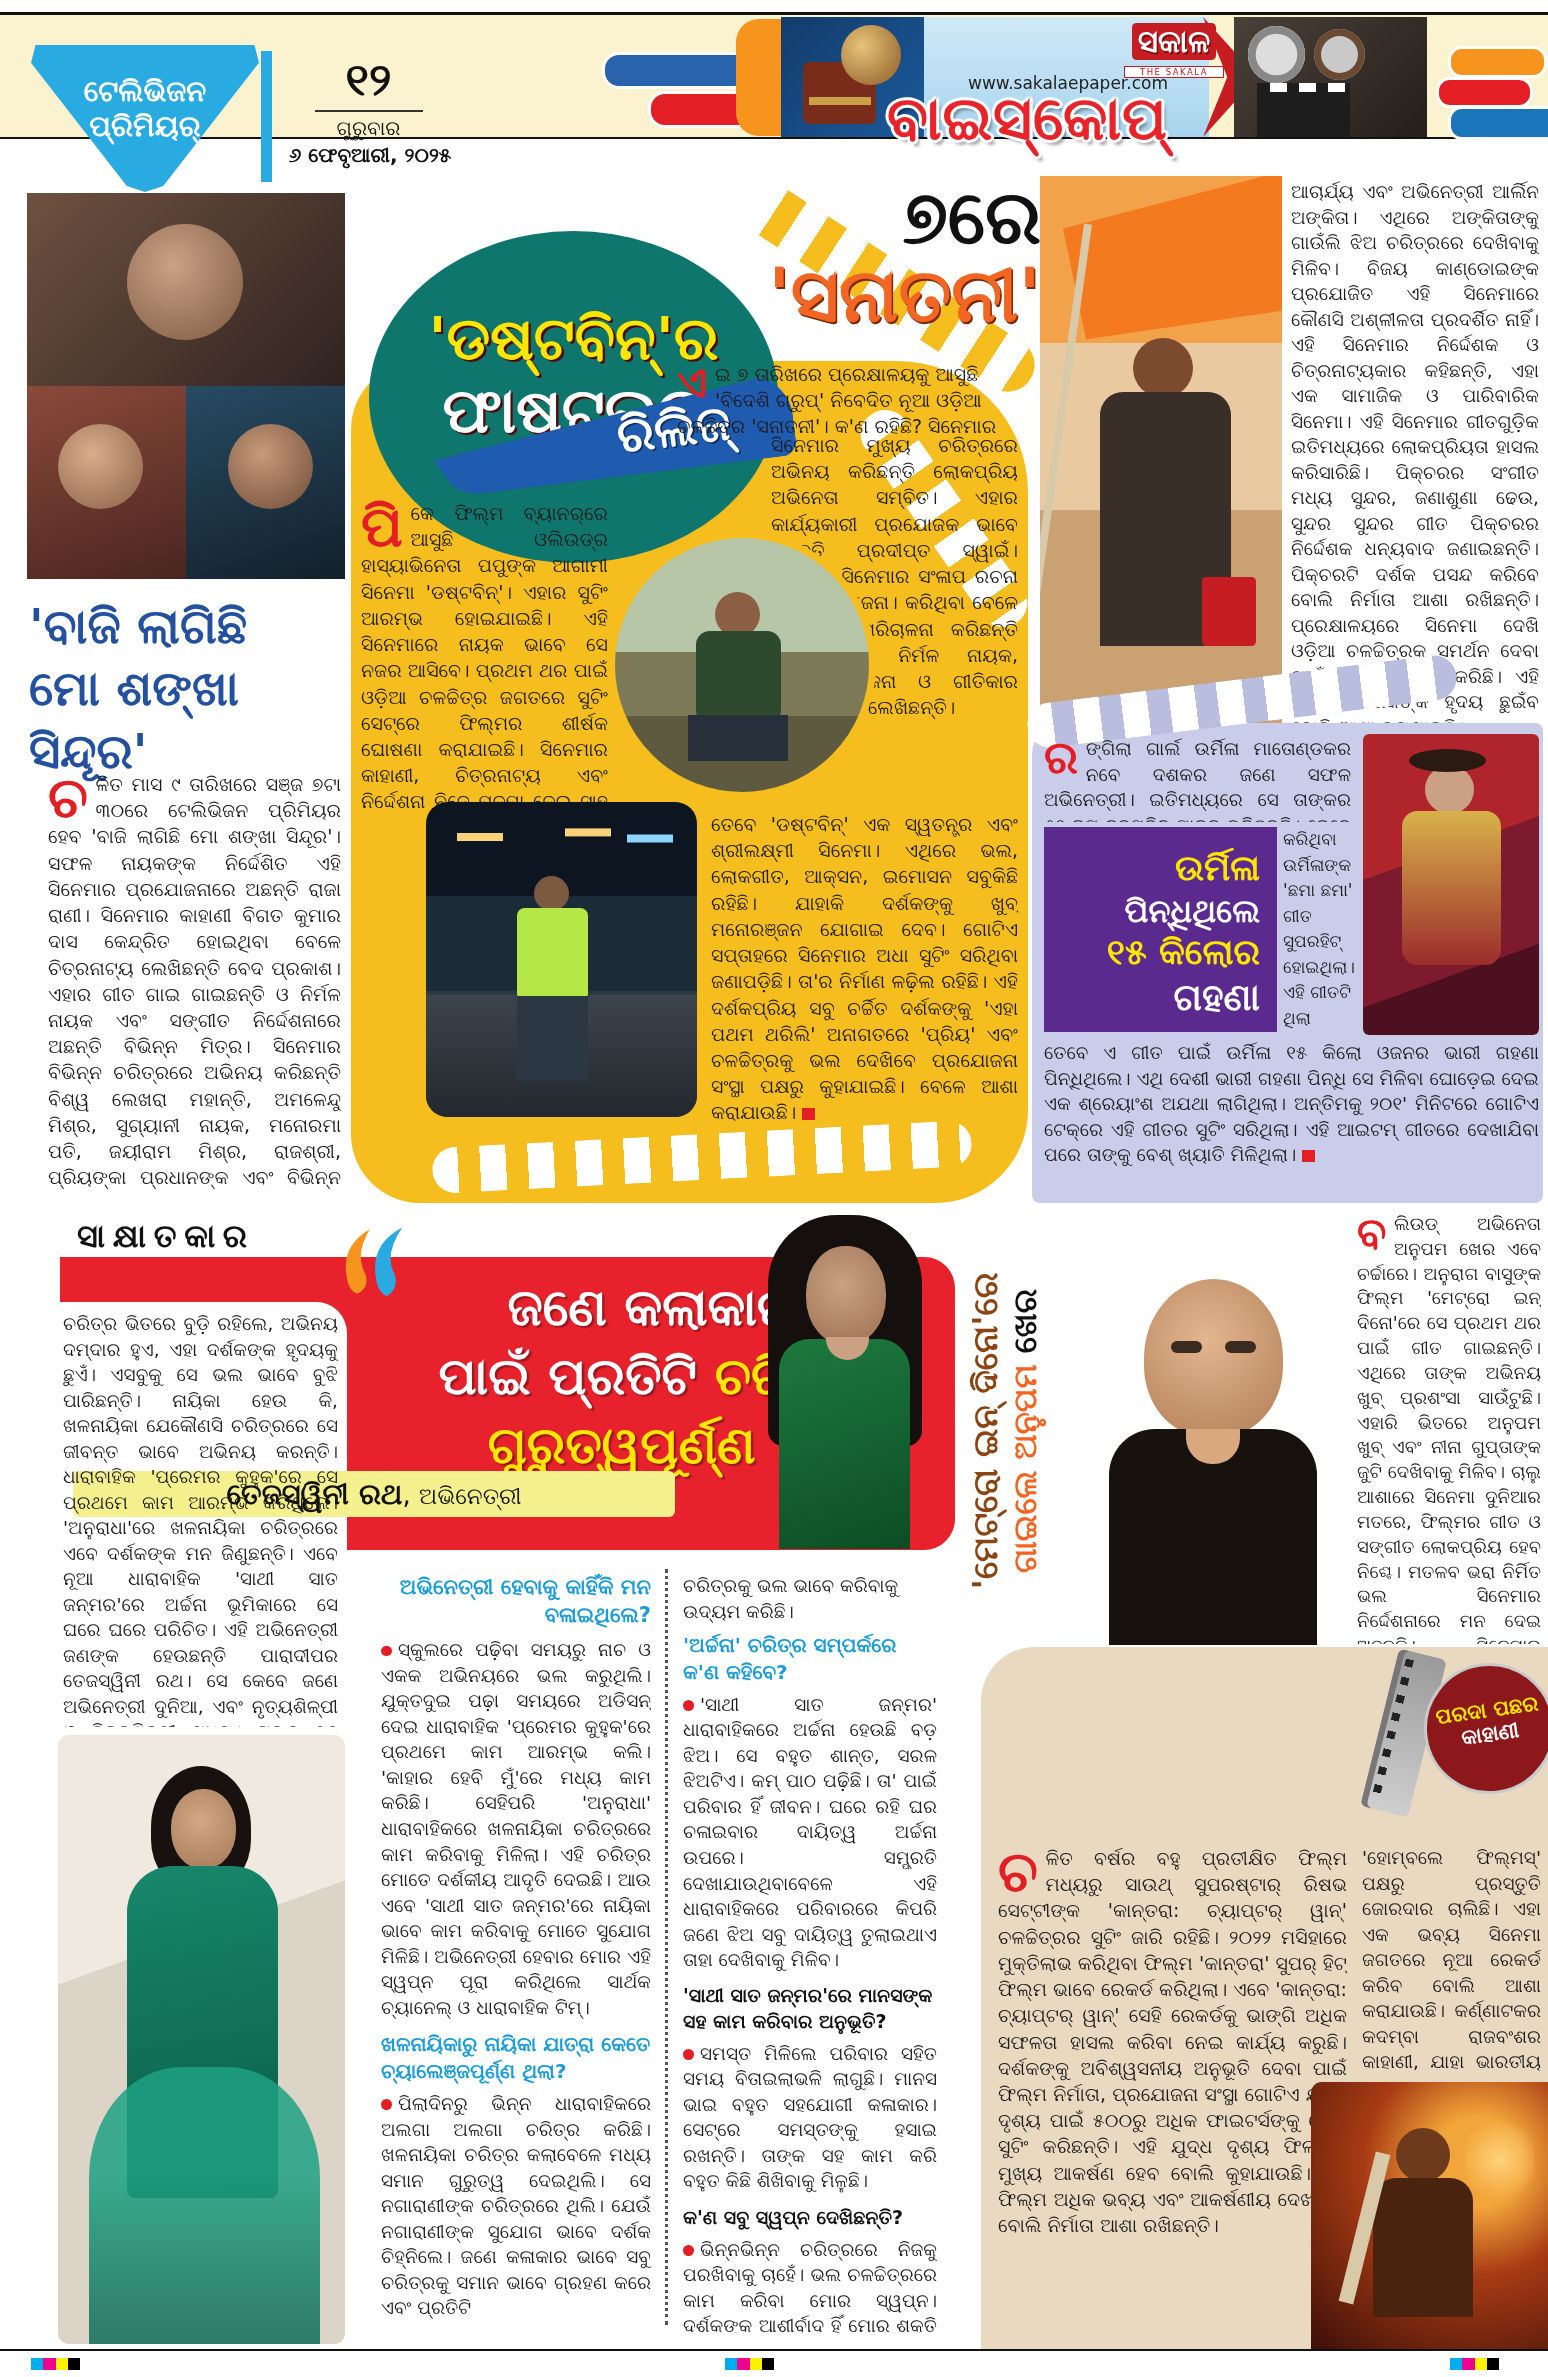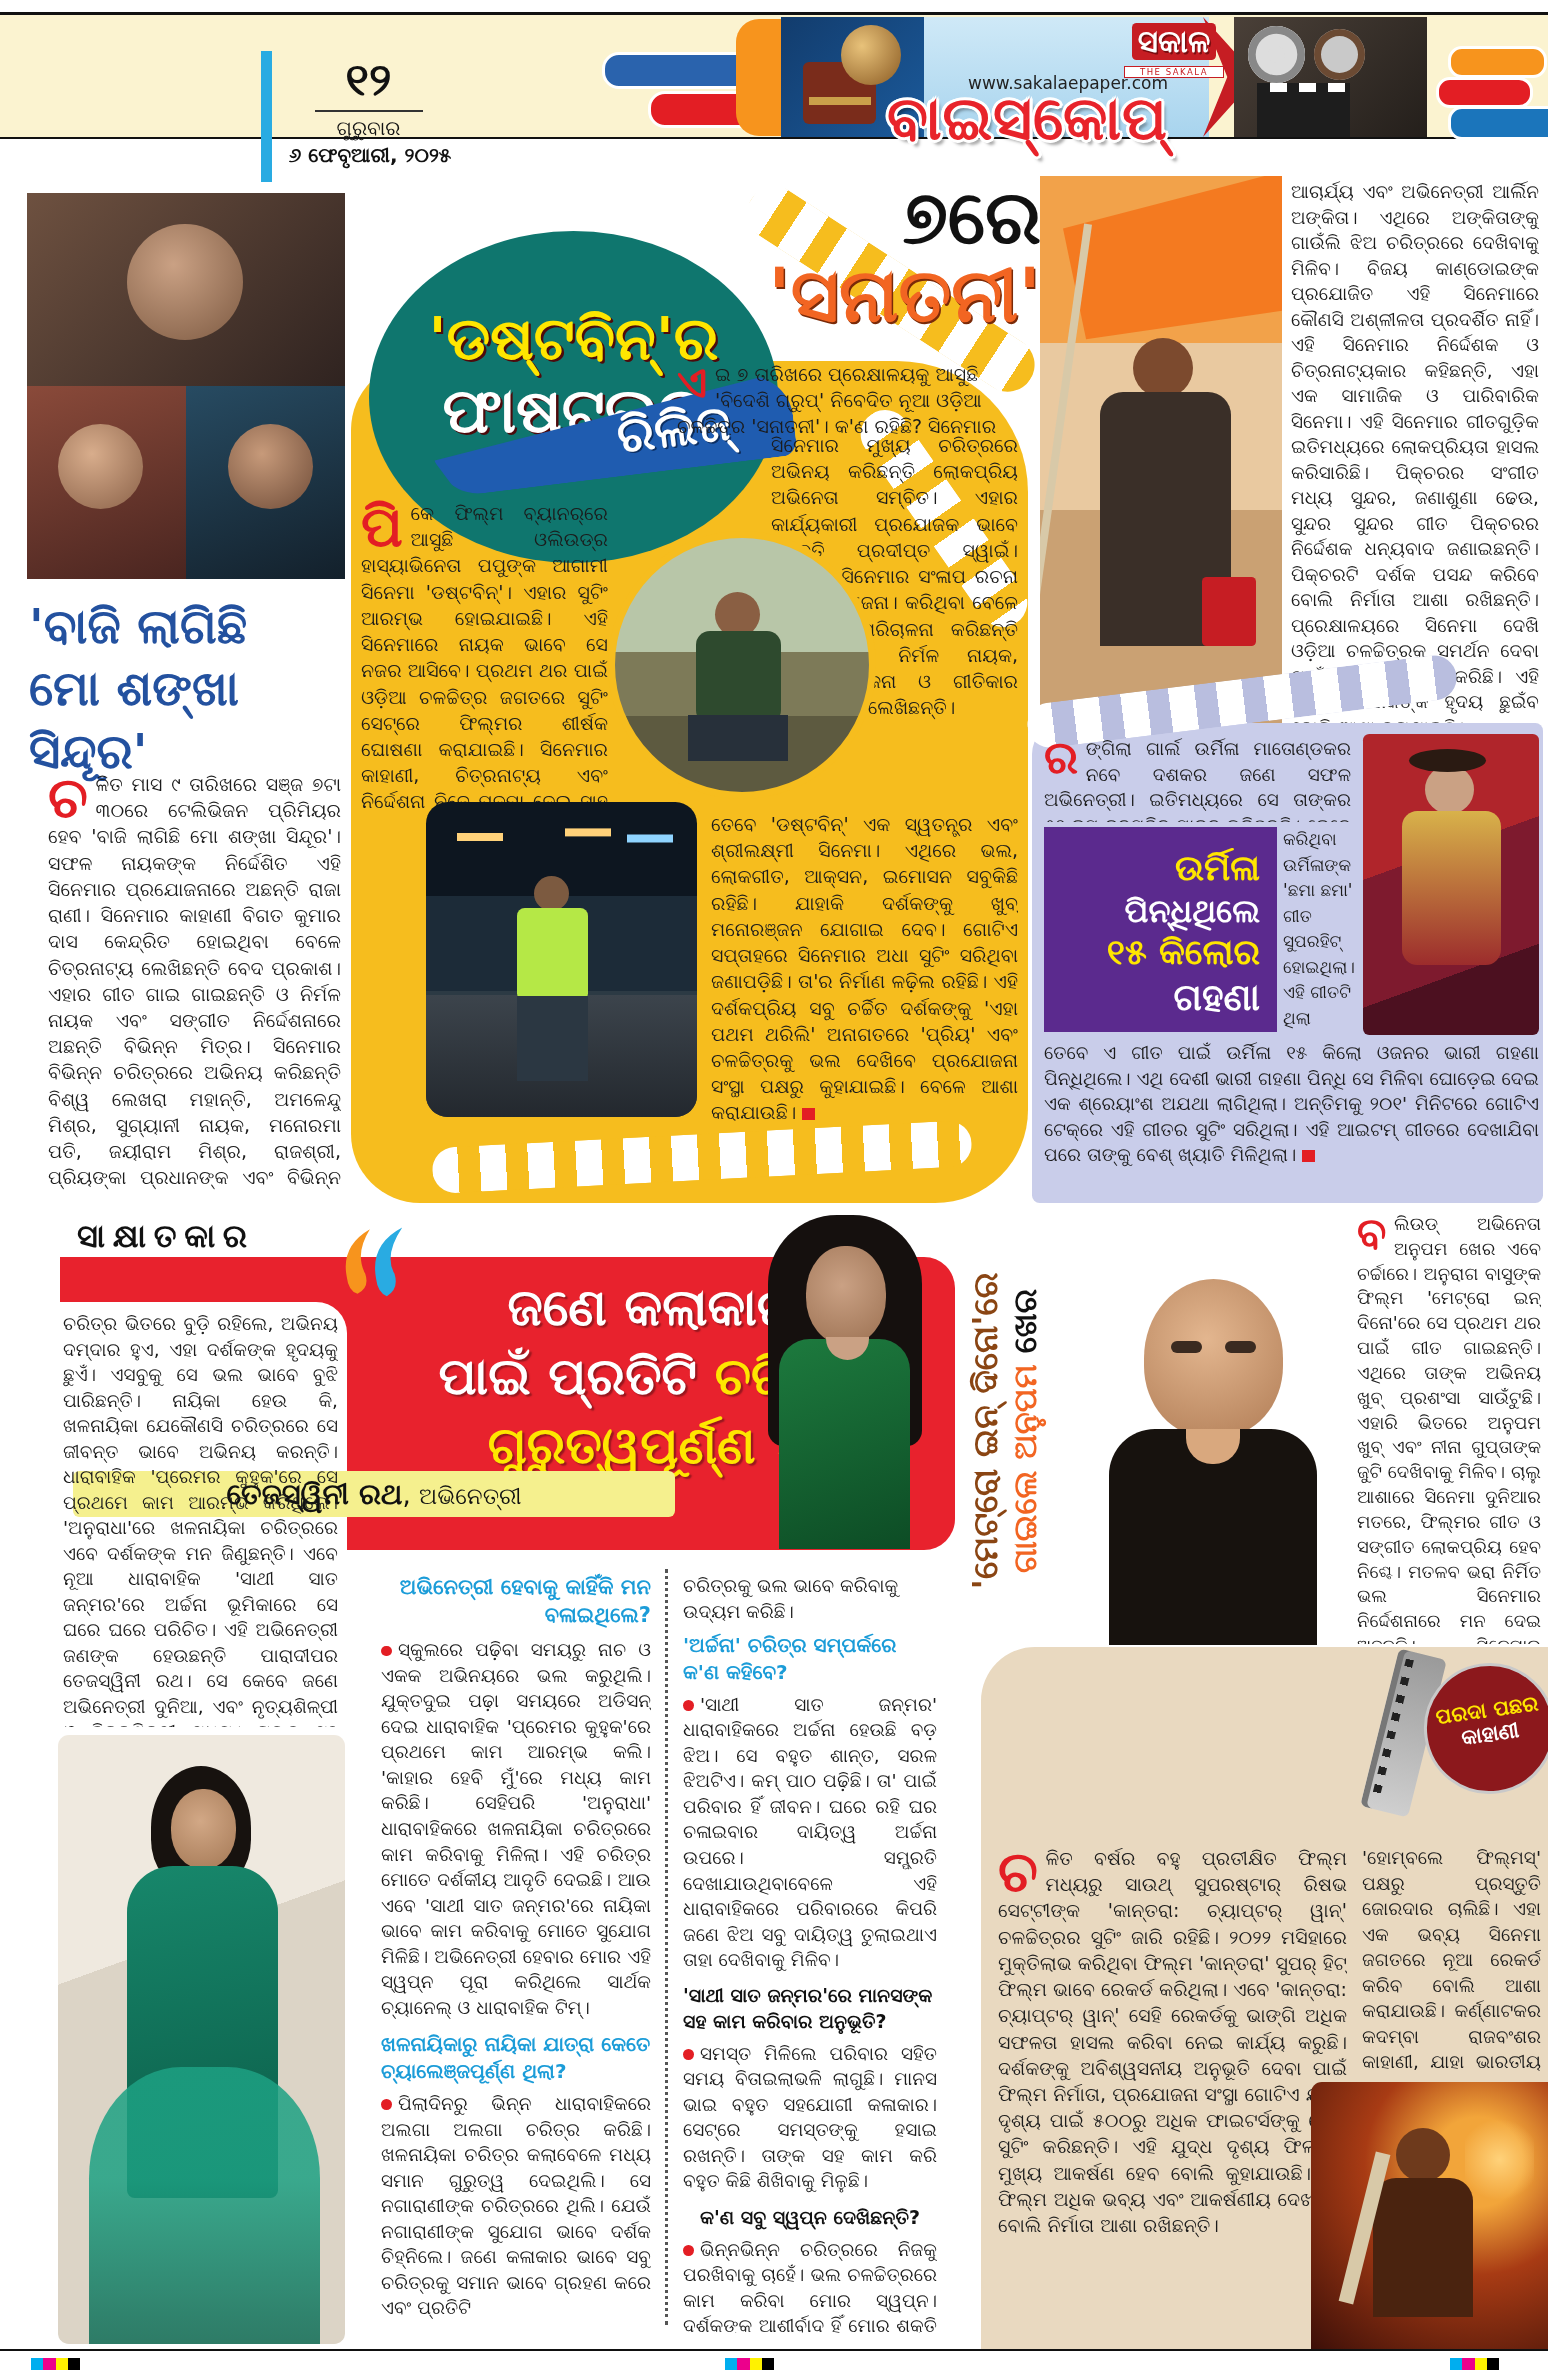--- a/index.html
+++ b/index.html
@@ -53,20 +53,24 @@
   <div class="abs" style="left:1448px;top:46px;width:93px;height:26px;border-radius:14px;background:#f7941d;border:3.1px solid #fff;"></div>
   <div class="abs" style="left:1436px;top:77px;width:91px;height:25px;border-radius:14px;background:#e31e24;border:3.1px solid #fff;"></div>
   <div class="abs" style="left:1448px;top:106px;width:100px;height:28px;border-radius:14px 0 0 14px;background:#1b75bb;border:3.1px solid #fff;"></div>
 
   <div class="abs" style="left:322px;top:57px;width:93px;text-align:center;font-size:45px;font-weight:bold;color:#111;line-height:1;">୧୨</div>
   <div class="abs" style="left:315px;top:110px;width:108px;height:1.5px;background:#333;"></div>
   <div class="abs" style="left:307px;top:116px;width:123px;text-align:center;font-size:20px;color:#111;">ଗୁରୁବାର</div>
   <div class="abs" style="left:285px;top:143px;width:170px;text-align:center;font-size:20px;font-weight:bold;color:#111;">୬ ଫେବୃଆରୀ, ୨୦୨୫</div>
   <div class="abs" style="left:261px;top:51px;width:10.8px;height:131px;background:#29abe2;"></div>
 
+  <div class="abs" style="left:31px;top:45px;width:228px;height:147px;background:#29abe2;clip-path:polygon(2% 0,98% 0,100% 12%,58% 96%,50% 100%,42% 96%,0 12%);">
+    <div style="text-align:center;margin-top:29px;font-size:29px;font-weight:bold;color:#fff;">ଟେଲିଭିଜନ</div>
+    <div style="text-align:center;font-size:29px;font-weight:bold;color:#fff;">ପ୍ରିମିୟର୍</div>
+  </div>
 
   <div class="abs" style="left:27px;top:193px;width:318px;height:386px;overflow:hidden;background:#3a2b2b;">
     <div class="abs" style="left:0;top:0;width:318px;height:193px;background:linear-gradient(135deg,#6e5140,#2f2320);"></div>
     <div class="abs" style="left:0;top:193px;width:159px;height:193px;background:linear-gradient(160deg,#8a4a3a,#4a2520);"></div>
     <div class="abs" style="left:159px;top:193px;width:159px;height:193px;background:linear-gradient(160deg,#274b62,#13202b);"></div>
     <div class="abs" style="left:100px;top:31px;width:116px;height:116px;border-radius:50%;background:radial-gradient(circle at 40% 35%,#caa184,#7d5a42);"></div>
     <div class="abs" style="left:31px;top:231px;width:85px;height:85px;border-radius:50%;background:radial-gradient(circle at 40% 35%,#d8ad8c,#8a6148);"></div>
     <div class="abs" style="left:201px;top:231px;width:85px;height:85px;border-radius:50%;background:radial-gradient(circle at 40% 35%,#c79a7a,#6f4c38);"></div>
   </div>
   <div class="abs" style="left:29px;top:595px;width:318px;line-height:1.3;">
@@ -215,21 +219,21 @@
     <div class="qblue" style="font-size:20px;margin-top:10.8px;line-height:1.35;">ଖଳନାୟିକାରୁ ନାୟିକା ଯାତ୍ରା କେତେ ଚ୍ୟାଲେଞ୍ଜପୂର୍ଣ୍ଣ ଥିଲା?</div>
     <div class="body-txt jt" style="margin-top:6.2px;font-size:18.5px;"><span class="red-dot"></span><span>ପିଲାଦିନରୁ ଭିନ୍ନ ଧାରାବାହିକରେ ଅଲଗା ଅଲଗା ଚରିତ୍ର କରିଛି। ଖଳନାୟିକା ଚରିତ୍ର କଲାବେଳେ ମଧ୍ୟ ସମାନ ଗୁରୁତ୍ୱ ଦେଇଥିଲି। ସେ ନଗାରାଣୀଙ୍କ ଚରିତ୍ରରେ ଥିଲି। ଯେଉଁ ନଗାରାଣୀଙ୍କ ସୁଯୋଗ ଭାବେ ଦର୍ଶକ ଚିହ୍ନିଲେ। ଜଣେ କଳାକାର ଭାବେ ସବୁ ଚରିତ୍ରକୁ ସମାନ ଭାବେ ଗ୍ରହଣ କରେ ଏବଂ ପ୍ରତିଟି</span></div>
   </div>
 
   <div class="abs" style="left:683px;top:1573px;width:254px;height:760px;overflow:hidden;">
     <div class="body-txt" style="font-size:18.5px;">ଚରିତ୍ରକୁ ଭଲ ଭାବେ କରିବାକୁ ଉଦ୍ୟମ କରିଛି।</div>
     <div class="qblue" style="font-size:20px;margin-top:7.7px;line-height:1.35;">'ଅର୍ଚ୍ଚନା' ଚରିତ୍ର ସମ୍ପର୍କରେ କ'ଣ କହିବେ?</div>
     <div class="body-txt jt" style="margin-top:6.2px;font-size:18.5px;"><span class="red-dot"></span><span>'ସାଥୀ ସାତ ଜନ୍ମର' ଧାରାବାହିକରେ ଅର୍ଚ୍ଚନା ହେଉଛି ବଡ଼ ଝିଅ। ସେ ବହୁତ ଶାନ୍ତ, ସରଳ ଝିଅଟିଏ। କମ୍ ପାଠ ପଢ଼ିଛି। ତା' ପାଇଁ ପରିବାର ହିଁ ଜୀବନ। ଘରେ ରହି ଘର ଚଳାଇବାର ଦାୟିତ୍ୱ ଅର୍ଚ୍ଚନା ଉପରେ। ସମ୍ପ୍ରତି ଦେଖାଯାଉଥିବାବେଳେ ଏହି ଧାରାବାହିକରେ ପରିବାରରେ କିପରି ଜଣେ ଝିଅ ସବୁ ଦାୟିତ୍ୱ ତୁଲାଇଥାଏ ତାହା ଦେଖିବାକୁ ମିଳିବ।</span></div>
     <div class="b" style="font-size:19px;margin-top:10.8px;line-height:1.35;color:#111;">'ସାଥୀ ସାତ ଜନ୍ମର'ରେ ମାନସଙ୍କ ସହ କାମ କରିବାର ଅନୁଭୂତି?</div>
     <div class="body-txt jt" style="margin-top:6.2px;font-size:18.5px;"><span class="red-dot"></span><span>ସମସ୍ତ ମିଳିଲେ ପରିବାର ସହିତ ସମୟ ବିତାଇଲାଭଳି ଲାଗୁଛି। ମାନସ ଭାଇ ବହୁତ ସହଯୋଗୀ କଳାକାର। ସେଟ୍‌ରେ ସମସ୍ତଙ୍କୁ ହସାଇ ରଖନ୍ତି। ତାଙ୍କ ସହ କାମ କରି ବହୁତ କିଛି ଶିଖିବାକୁ ମିଳୁଛି।</span></div>
-    <div class="b" style="font-size:19px;margin-top:10.8px;line-height:1.35;color:#111;text-align:center;">କ'ଣ ସବୁ ସ୍ୱପ୍ନ ଦେଖିଛନ୍ତି?</div>
+    <div class="b" style="font-size:19px;margin-top:10.8px;line-height:1.35;color:#111;">କ'ଣ ସବୁ ସ୍ୱପ୍ନ ଦେଖିଛନ୍ତି?</div>
     <div class="body-txt jt" style="margin-top:6.2px;font-size:18.5px;"><span class="red-dot"></span><span>ଭିନ୍ନଭିନ୍ନ ଚରିତ୍ରରେ ନିଜକୁ ପରଖିବାକୁ ଚାହେଁ। ଭଲ ଚଳଚ୍ଚିତ୍ରରେ କାମ କରିବା ମୋର ସ୍ୱପ୍ନ। ଦର୍ଶକଙ୍କ ଆଶୀର୍ବାଦ ହିଁ ମୋର ଶକ୍ତି ବୋଲି ମୁଁ ଭାବେ ଏବଂ ଆଗକୁ ଅଧିକ ପରିଶ୍ରମ କରିବାକୁ ଚାହେଁ।</span></div>
   </div>
 
   <div class="abs" style="left:965px;top:1215px;width:116px;height:432px;">
     <div style="position:absolute;left:-158px;top:158px;width:432px;height:116px;transform:rotate(-90deg);text-align:center;line-height:1.2;">
       <div style="font-size:34px;font-weight:bold;color:#8a4513;">'ମେଟ୍ରୋ ଇନ୍ ଦିନୋ'ରେ</div>
       <div style="font-size:32px;font-weight:bold;">
         <span style="color:#f26522;">ଗାଇଲେ ଅନୁପମ</span>
         <span style="color:#111;">ଖେର</span>
       </div>

